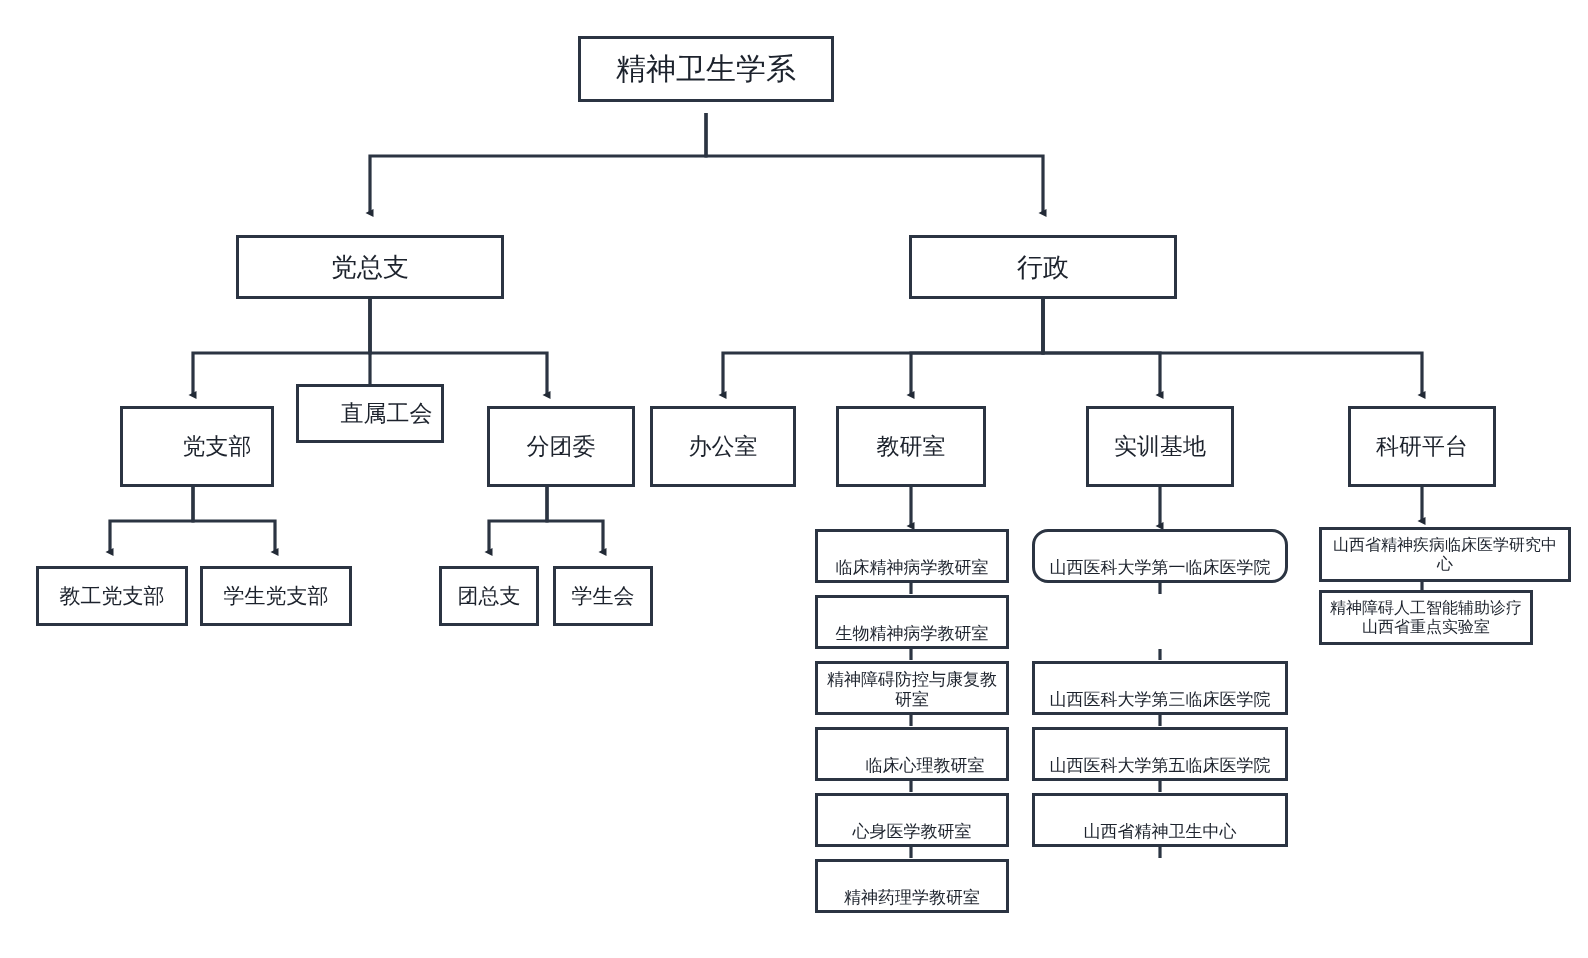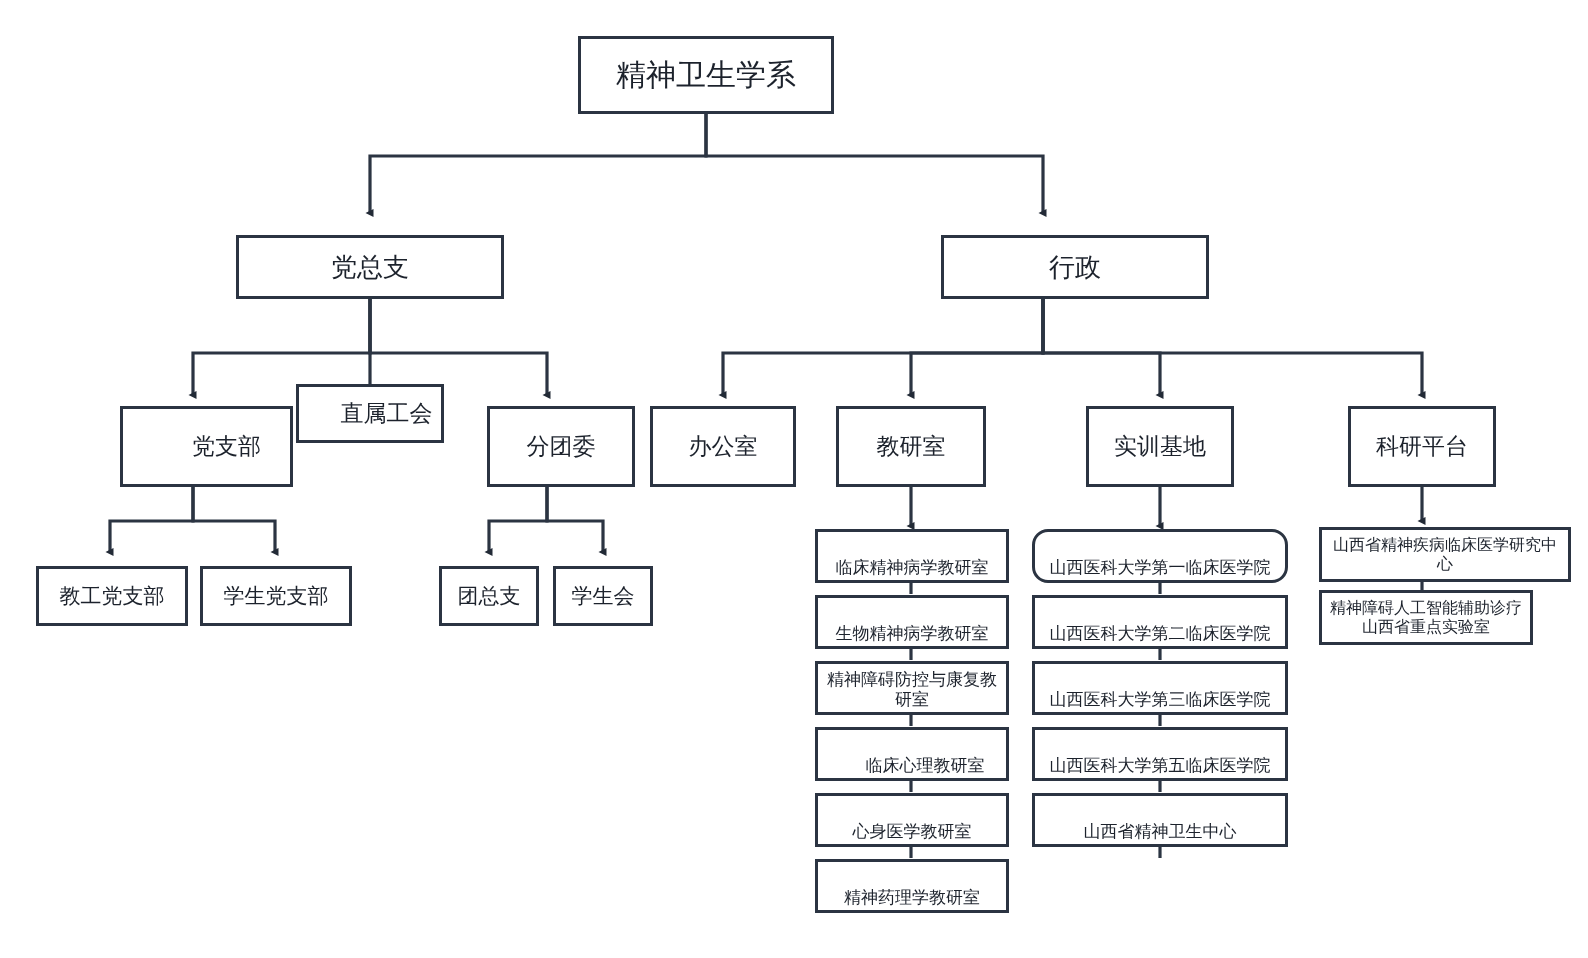--- a/index.html
+++ b/index.html
@@ -89,32 +89,32 @@
       <path d="M1160,649 L1160,660"></path>
       <path d="M1160,715 L1160,726"></path>
       <path d="M1160,781 L1160,792"></path>
       <path d="M1160,847 L1160,858"></path>
 
       <path d="M1422,487 L1422,521" marker-end="url(#arrow)"></path>
       <path d="M1422,582 L1422,590"></path>
     </g>
   </svg>
 
-  <div class="node n-root" style="left:578px; top:36px; width:256px; height:78px;">
+  <div class="node n-root" style="left:578px; top:36px; width:256px; height:66px;">
     <span>精神卫生学系</span>
   </div>
 
   <div class="node n-l2" style="left:236px; top:235px; width:268px; height:64px;">
     <span>党总支</span>
   </div>
-  <div class="node n-l2" style="left:909px; top:235px; width:268px; height:64px;margin-left:32px;">
+  <div class="node n-l2" style="left:909px; top:235px; width:268px; height:64px;">
     <span>行政</span>
   </div>
 
-  <div class="node n-l3" style="left:120px; top:406px; width:173px; height:81px;padding-left:44px;">
+  <div class="node n-l3" style="left:120px; top:406px; width:154px; height:81px;padding-left:44px;">
     <span>党支部</span>
   </div>
   <div class="node n-l3" style="left:296px; top:384px; width:148px; height:59px;padding-left:37px;">
     <span>直属工会</span>
   </div>
   <div class="node n-l3" style="left:487px; top:406px; width:148px; height:81px;">
     <span>分团委</span>
   </div>
   <div class="node n-l3" style="left:650px; top:406px; width:146px; height:81px;">
     <span>办公室</span>
@@ -158,23 +158,20 @@
   <div class="node n-leaf" style="left:815px; top:793px; width:194px; height:54px;">
     <span>心身医学教研室</span>
   </div>
   <div class="node n-leaf" style="left:815px; top:859px; width:194px; height:54px;">
     <span>精神药理学教研室</span>
   </div>
 
   <div class="node n-leaf" style="left:1032px; top:529px; width:256px; height:54px;border-radius:16px;">
     <span>山西医科大学第一临床医学院</span>
   </div>
-  <div class="node n-leaf" style="left:1032px; top:595px; width:256px; height:54px;">
-    <span>山西医科大学第二临床医学院</span>
-  </div>
   <div class="node n-leaf" style="left:1032px; top:661px; width:256px; height:54px;">
     <span>山西医科大学第三临床医学院</span>
   </div>
   <div class="node n-leaf" style="left:1032px; top:727px; width:256px; height:54px;">
     <span>山西医科大学第五临床医学院</span>
   </div>
   <div class="node n-leaf" style="left:1032px; top:793px; width:256px; height:54px;">
     <span>山西省精神卫生中心</span>
   </div>
 

